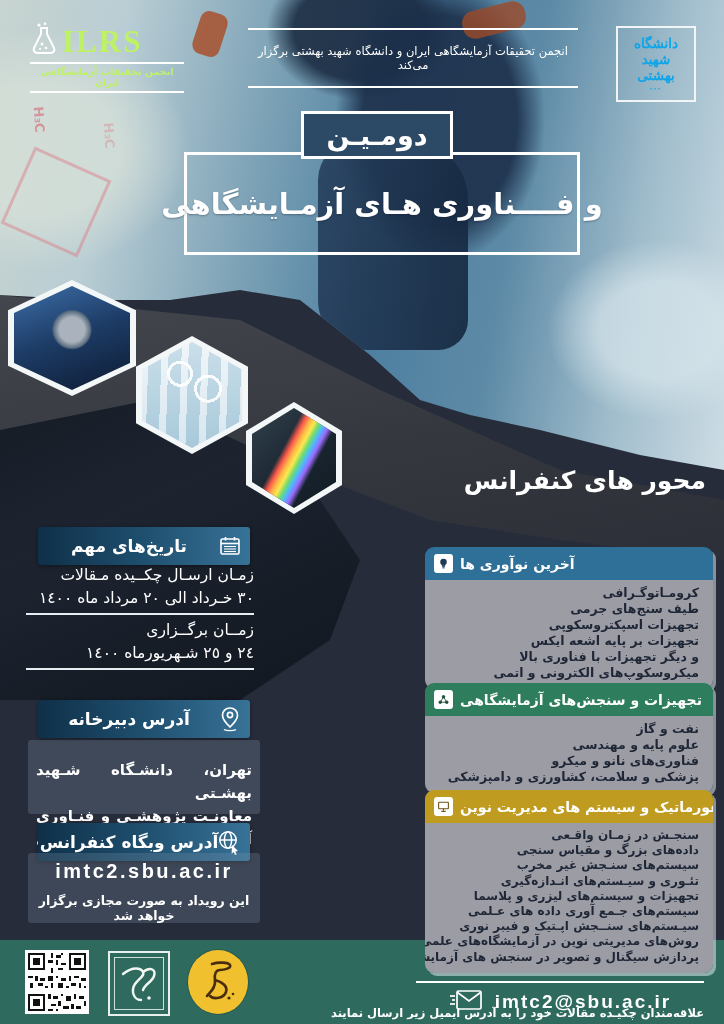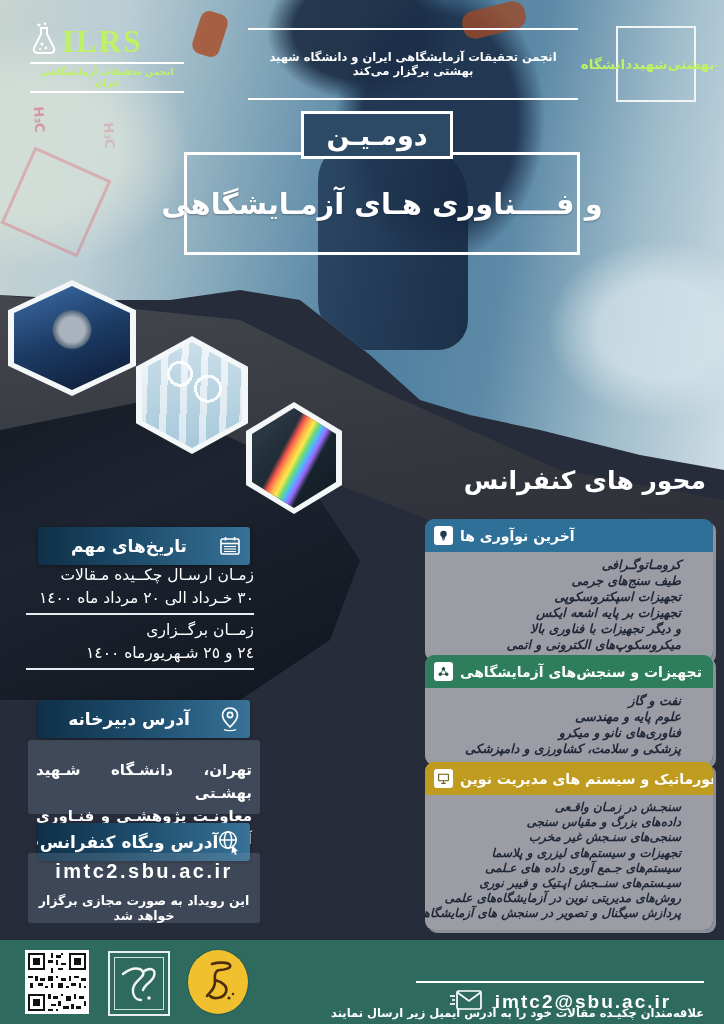--- a/index.html
+++ b/index.html
@@ -51,23 +51,23 @@
       linear-gradient(135deg,#32414e 0%,#1a2630 55%,#101a23 100%);}
 
   
   .z6{z-index:6;}
   .ilrs{left:30px;top:22px;width:154px;color:#bef264;}
   .ilrs-row{display:flex;align-items:center;gap:4px;}
   .ilrs-acronym{font-family:"Liberation Serif","DejaVu Serif",serif;font-weight:bold;font-size:31px;letter-spacing:2px;}
   .wrule{background:#fff;height:2px;width:100%;}
   .ilrs-sub{direction:rtl;text-align:center;font-size:9.5px;font-weight:bold;padding:2px 0 3px;}
   .top-banner{left:248px;top:28px;width:330px;color:#fff;}
-  .top-banner-text{direction:rtl;text-align:center;font-size:11.5px;font-weight:bold;padding:20px 0;}
+  .top-banner-text{direction:rtl;text-align:center;font-size:11.5px;font-weight:normal;padding:14px 0;}
   .sbu{left:616px;top:26px;width:76px;height:72px;border:2.5px solid #f2f5f6;
-       display:flex;align-items:center;justify-content:center;color:#bef264;}
+       display:flex;flex-direction:column;align-items:center;justify-content:center;color:#0ea5e9;font-family:Liberation Serif, serif;}
   .sbu-word{direction:rtl;font-size:13.5px;font-weight:bold;line-height:16px;}
   .sbu-mark{font-size:6px;letter-spacing:2px;margin-top:2px;}
 
   
   .ordinal-box{left:301px;top:111px;width:146px;height:42px;border:3px solid #fff;background:#2c4a66;
     display:flex;align-items:center;justify-content:center;color:#fff;font-size:27px;font-weight:bold;direction:rtl;z-index:7;}
   .main-title-box{left:184px;top:152px;width:390px;height:97px;border:3px solid #fff;
     display:flex;flex-direction:column;align-items:center;justify-content:center;gap:2px;
     color:#fff;font-weight:bold;direction:rtl;z-index:6;}
   .main-title-line{font-size:29px;line-height:44px;white-space:nowrap;text-shadow:0 1px 2px rgba(20,30,50,.35);}
@@ -94,28 +94,28 @@
   .sec-text{left:36px;top:743px;width:216px;color:#fff;direction:rtl;font-weight:bold;font-size:15px;line-height:23px;
     text-align:justify;text-align-last:justify;margin-top:16px;}
   .web-panel{left:28px;top:853px;width:232px;height:70px;background:rgba(130,150,170,.25);border-radius:3px;}
   .web-url{left:28px;top:860px;width:232px;text-align:center;color:#fff;font-family:"Liberation Sans",sans-serif;
     font-weight:bold;font-size:20px;letter-spacing:2.5px;}
   .web-note{left:28px;top:893px;width:232px;text-align:center;color:#fff;direction:rtl;font-weight:bold;font-size:12.5px;}
 
   
   .topics-heading{right:18px;top:466px;color:#fff;font-size:25px;font-weight:bold;direction:rtl;}
   .topic-box{left:425px;width:288px;border-radius:9px;overflow:hidden;
-    box-shadow:3px 3px 0 rgba(240,244,246,.5);}
+    box-shadow:3px 3px 0 rgba(240,244,246,.5);margin-top:28px;}
   .tb1{top:519px;} .tb2{top:655px;} .tb3{top:762px;}
   .topic-header{height:33px;display:flex;align-items:center;color:#fff;font-weight:bold;font-size:14px;}
   .tb1 .topic-header{background:#2f7099;} .tb2 .topic-header{background:#2e7d5c;} .tb3 .topic-header{background:#bf9c1f;}
   .topic-icon{width:19px;height:19px;background:#fff;border-radius:3px;margin:0 7px 0 9px;
     display:flex;align-items:center;justify-content:center;flex:0 0 auto;}
   .topic-title{direction:rtl;white-space:nowrap;}
-  .topic-body{background:#9b9ca4;padding:5px 32px 8px 8px;direction:rtl;font-style:italic;}
+  .topic-body{background:#9b9ca4;padding:5px 14px 8px 8px;direction:rtl;}
   .topic-item{color:#1f2737;font-weight:bold;font-size:12.5px;line-height:16px;text-align:right;white-space:nowrap;}
   .tb3 .topic-item{line-height:15.2px;font-size:12px;}
 
   
   .footer-bar{left:0;top:940px;width:724px;height:84px;background:#2e6b5e;z-index:5;}
   .qr{left:24px;top:950px;width:66px;height:64px;}
   .logo-square{left:108px;top:951px;width:58px;height:61px;border:2px solid #e8efec;
     display:flex;align-items:center;justify-content:center;}
   .logo-square-inner{width:48px;height:51px;border:1px solid #cfe0da;display:flex;align-items:center;justify-content:center;}
   .logo-oval{left:188px;top:950px;width:60px;height:64px;background:#f0c02e;border-radius:50%;
@@ -300,21 +300,22 @@
           <rect x="3" y="4" width="18" height="12" rx="1"></rect>
           <line x1="12" y1="16" x2="12" y2="20"></line>
             <line x1="8" y1="21" x2="16" y2="21"></line>
         </svg>
       </span>
       <span class="topic-title">اینفورماتیک و سیستم های مدیریت نوین</span>
     </div>
     <div class="topic-body">
       <div class="topic-item">سنجـش در زمـان واقـعی</div>
       <div class="topic-item">داده‌های بزرگ و مقیاس سنجی</div>
-      <div class="topic-item">سنجی‌های سنـجش غیر مخرب</div>
+      <div class="topic-item">سیستم‌های سنـجش غیر مخرب</div>
+      <div class="topic-item">تئـوری و سیـستم‌های انـدازه‌گیری</div>
       <div class="topic-item">تجهیزات و سیستم‌های لیزری و پلاسما</div>
       <div class="topic-item">سیستم‌های جـمع آوری داده های عـلمی</div>
       <div class="topic-item">سیـستم‌های سنــجش اپـتیک و فیبر نوری</div>
       <div class="topic-item">روش‌های مدیریتی نوین در آزمایشگاه‌های علمی</div>
       <div class="topic-item">پردازش سیگنال و تصویر در سنجش های آزمایشگاهی</div>
     </div>
   </div>
 
   <div class="abs footer-bar"></div>
 

